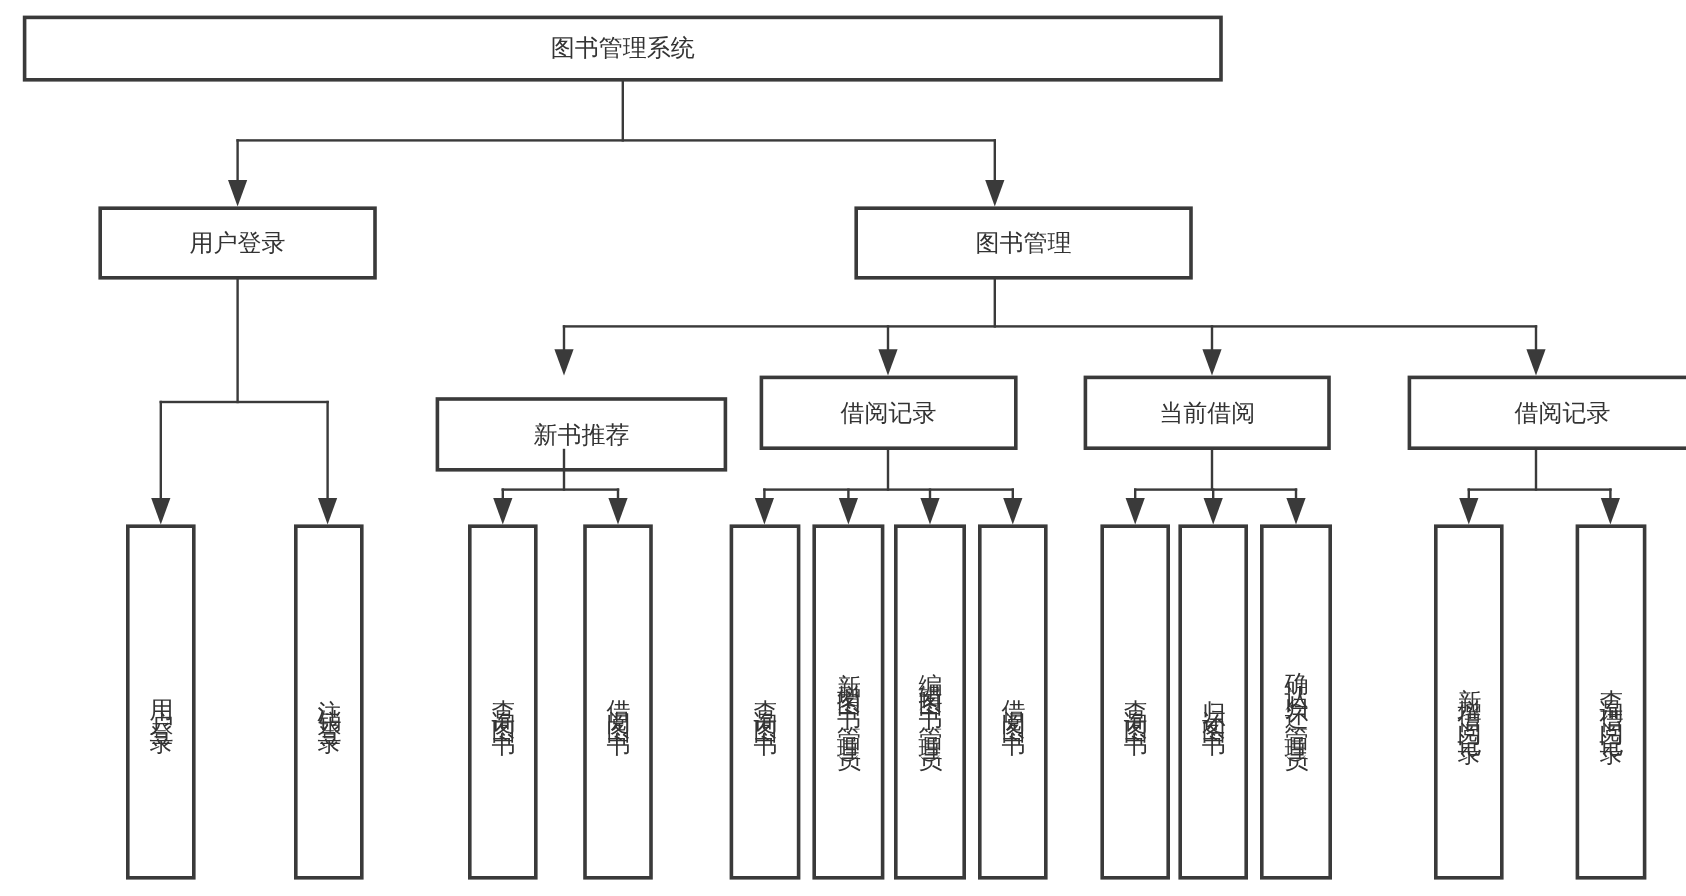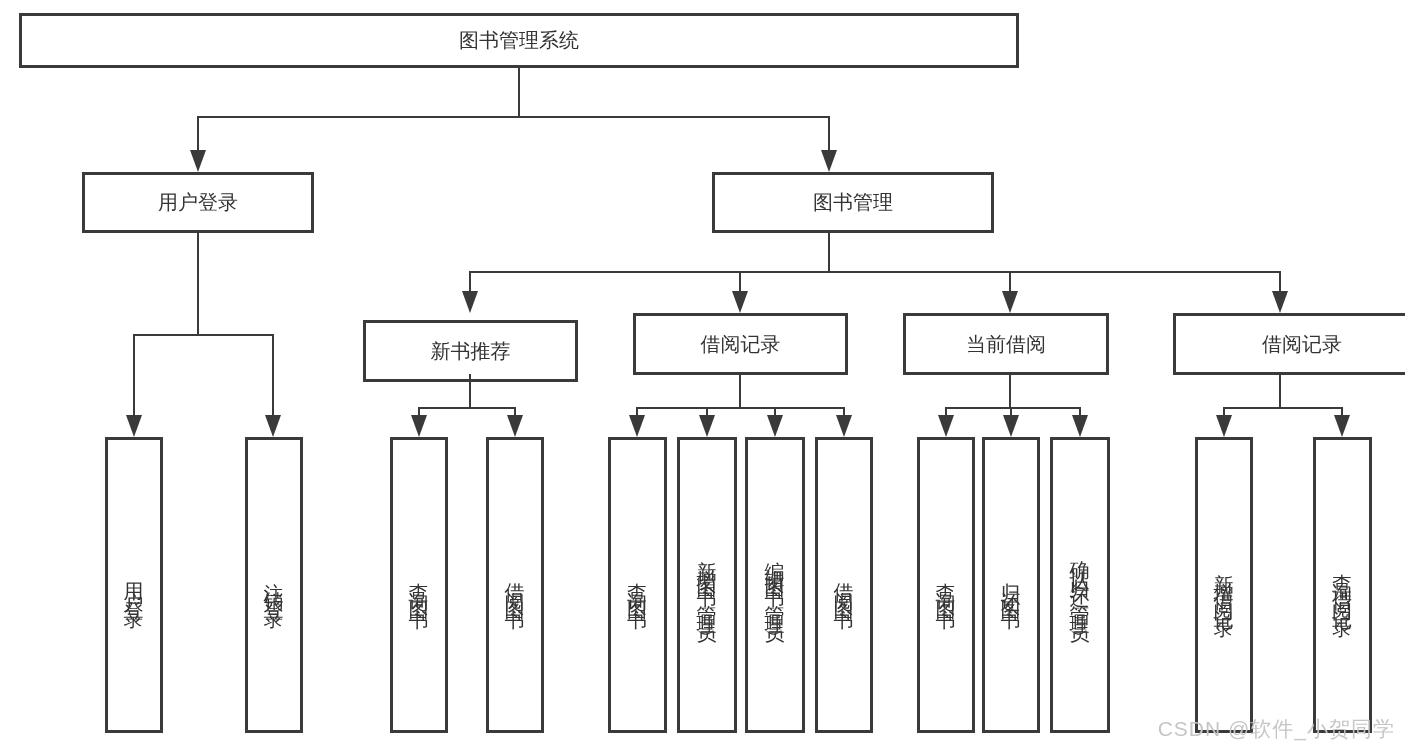--- a/index.html
+++ b/index.html
@@ -39,21 +39,21 @@
   </div>
 
   <div class="node" style="left:82px;top:172px;width:232px;height:61px;">
     <span class="lbl">用户登录</span>
   </div>
 
   <div class="node" style="left:712px;top:172px;width:282px;height:61px;">
     <span class="lbl">图书管理</span>
   </div>
 
-  <div class="node" style="left:363px;top:320px;width:215px;height:62px;">
+  <div class="node" style="left:363px;top:331px;width:243px;height:62px;">
     <span class="lbl">新书推荐</span>
   </div>
 
   <div class="node" style="left:633px;top:313px;width:215px;height:62px;">
     <span class="lbl">借阅记录</span>
   </div>
 
   <div class="node" style="left:903px;top:313px;width:206px;height:62px;">
     <span class="lbl">当前借阅</span>
   </div>
@@ -158,15 +158,14 @@
   <div class="ar" style="left:1003px;top:415px;"></div>
   <div class="ar" style="left:1072px;top:415px;"></div>
 
   <div class="vl" style="left:1279px;top:374px;height:35px;"></div>
   <div class="hl" style="left:1223px;top:407px;width:120px;"></div>
   <div class="vl" style="left:1223px;top:407px;height:13px;"></div>
   <div class="vl" style="left:1341px;top:407px;height:13px;"></div>
   <div class="ar" style="left:1216px;top:415px;"></div>
   <div class="ar" style="left:1334px;top:415px;"></div>
 
-  <div class="watermark">CSDN @软件_小贺同学</div>
 
 </div>
 
 </body></html>

